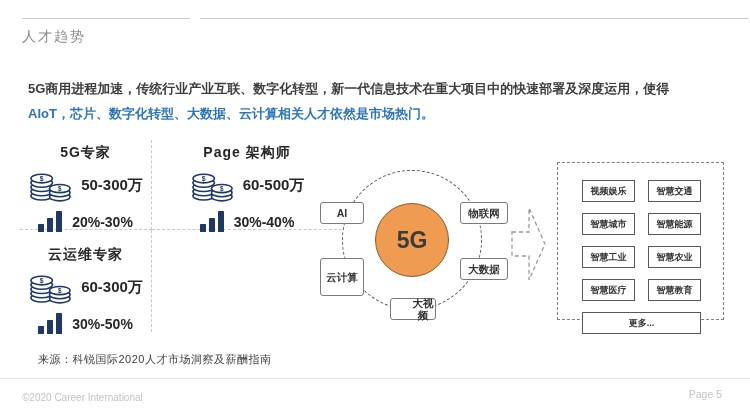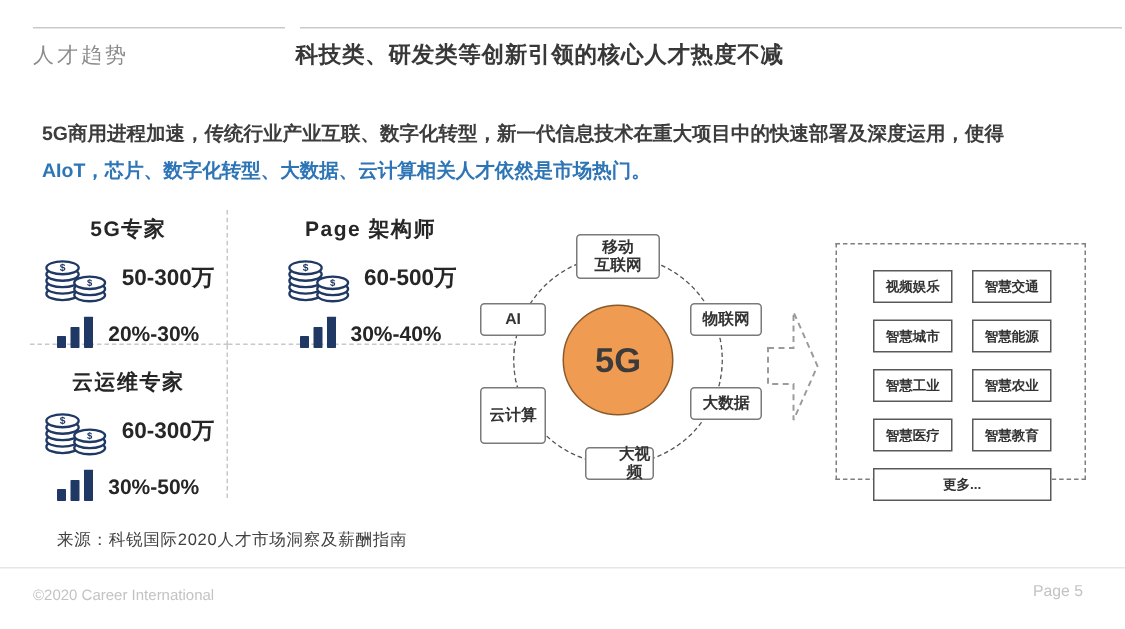--- a/index.html
+++ b/index.html
@@ -68,21 +68,20 @@
   .foot-right { position:absolute; right:28px; top:388px; font-size:10.5px; color:#c3c3c3; }
 </style>
 </head>
 <body>
 
 <div class="slide">
 
   <div class="rule-short"></div>
   <div class="rule-long"></div>
   <div class="eyebrow">人才趋势</div>
-  <div class="title">科技类、研发类等创新引领的核心人才热度不减</div>
 
   <div class="intro">
     <span>5G商用进程加速，传统行业产业互联、数字化转型，新一代信息技术在重大项目中的快速部署及深度运用，使得</span>
     <span class="hl">AIoT，芯片、数字化转型、大数据、云计算相关人才依然是市场热门。</span>
   </div>
 
   <svg width="0" height="0" style="position:absolute" aria-hidden="true">
     <defs>
       <g id="coins">
         <g stroke="#1F3864" stroke-width="1.6" fill="#ffffff">
@@ -157,22 +156,20 @@
           </svg>
         <span class="stat-val g">30%-50%</span>
       </div>
     </div>
 
   </div>
 
   <div class="diagram">
     <div class="orbit"></div>
     <div class="core">5G</div>
-    <div class="node n-top">移动
-互联网</div>
     <div class="node n-l1">AI</div>
     <div class="node n-r1">物联网</div>
     <div class="node n-l2">云计算</div>
     <div class="node n-r2">大数据</div>
     <div class="node n-bot">大视频</div>
   </div>
 
   <svg class="flow-arrow" width="36" height="78" viewBox="0 0 36 78">
     <polygon points="1,27 18,27 18,3 34,39 18,75 18,51 1,51" fill="#ffffff" stroke="#9a9a9a" stroke-width="1.3" stroke-dasharray="4 3"></polygon>
   </svg>

